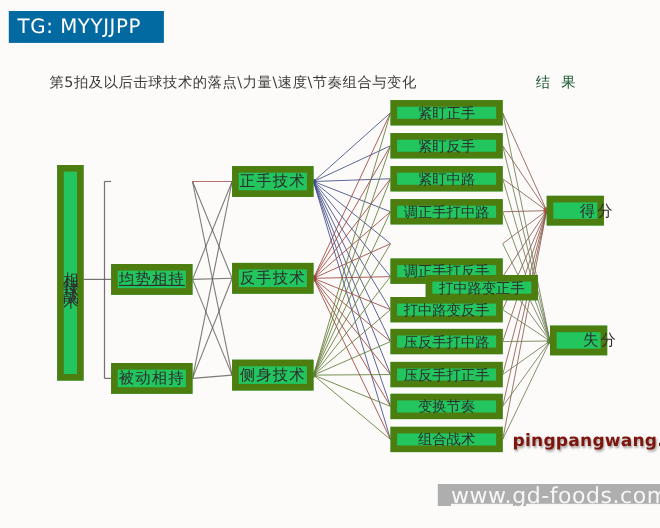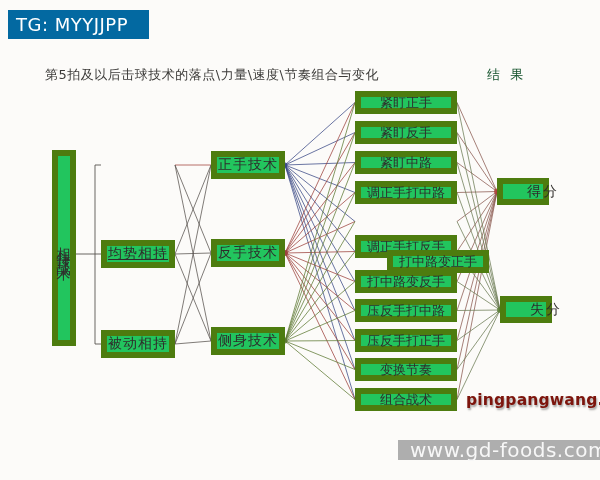--- a/index.html
+++ b/index.html
@@ -42,21 +42,21 @@
   .wm-red{
     position:absolute;left:466px;top:391px;z-index:3;
     font-size:15.5px;font-weight:bold;color:#7d150d;
     text-shadow:1px 2px 2px rgba(60,60,60,0.45);
     letter-spacing:0.2px;white-space:nowrap;
   }
   .wm-gray-bar{
     position:absolute;left:398px;top:440px;width:202px;height:20px;z-index:3;
     background:#aeaeae;color:#f7f7f7;
     display:flex;align-items:center;padding-left:12px;box-sizing:border-box;
-    font-size:20px;letter-spacing:0.5px;white-space:nowrap;
+    font-size:20px;letter-spacing:0.5px;white-space:nowrap;text-decoration:underline;
   }
 </style>
 </head>
 <body>
 
 <div class="stage">
 
   <svg class="edges" width="600" height="480">
       <line x1="76" y1="254" x2="95" y2="254" stroke="#55504c" stroke-width="1.1" stroke-opacity="0.8"></line>
       <line x1="95" y1="165" x2="95" y2="344" stroke="#55504c" stroke-width="1.1" stroke-opacity="0.8"></line>

